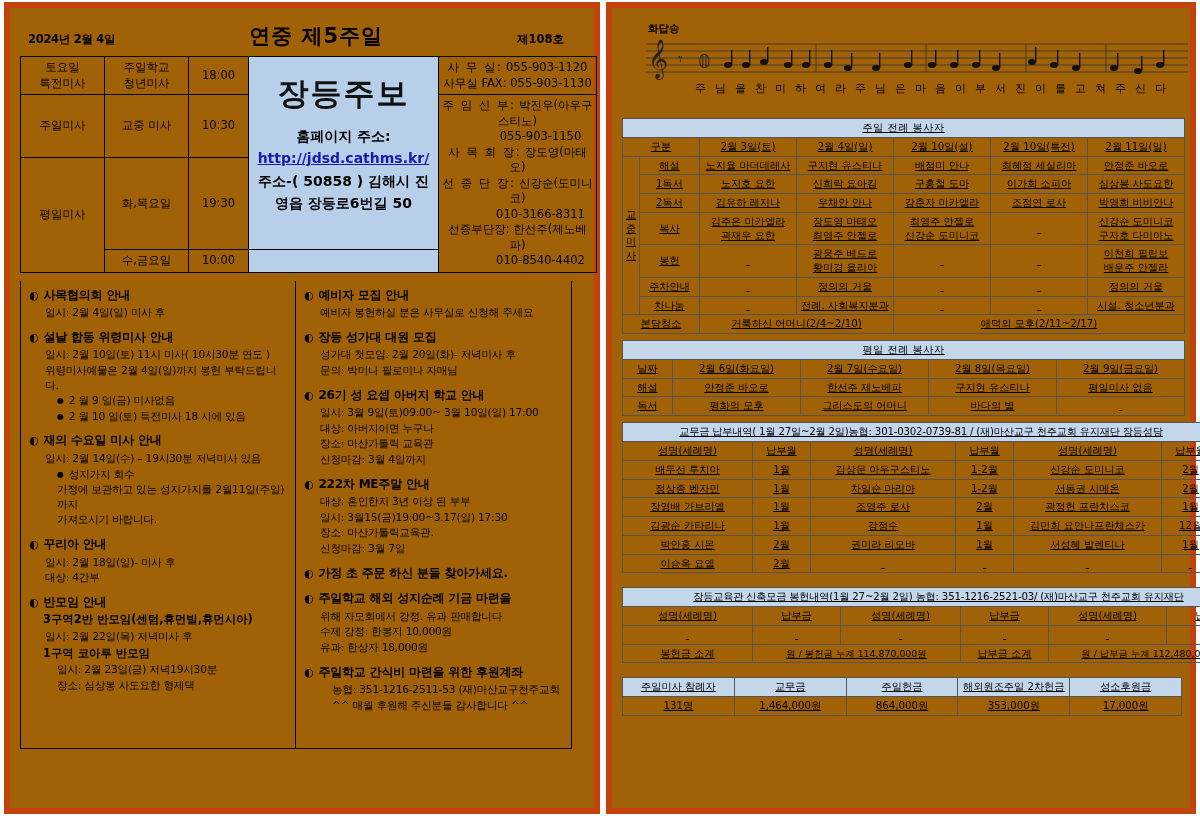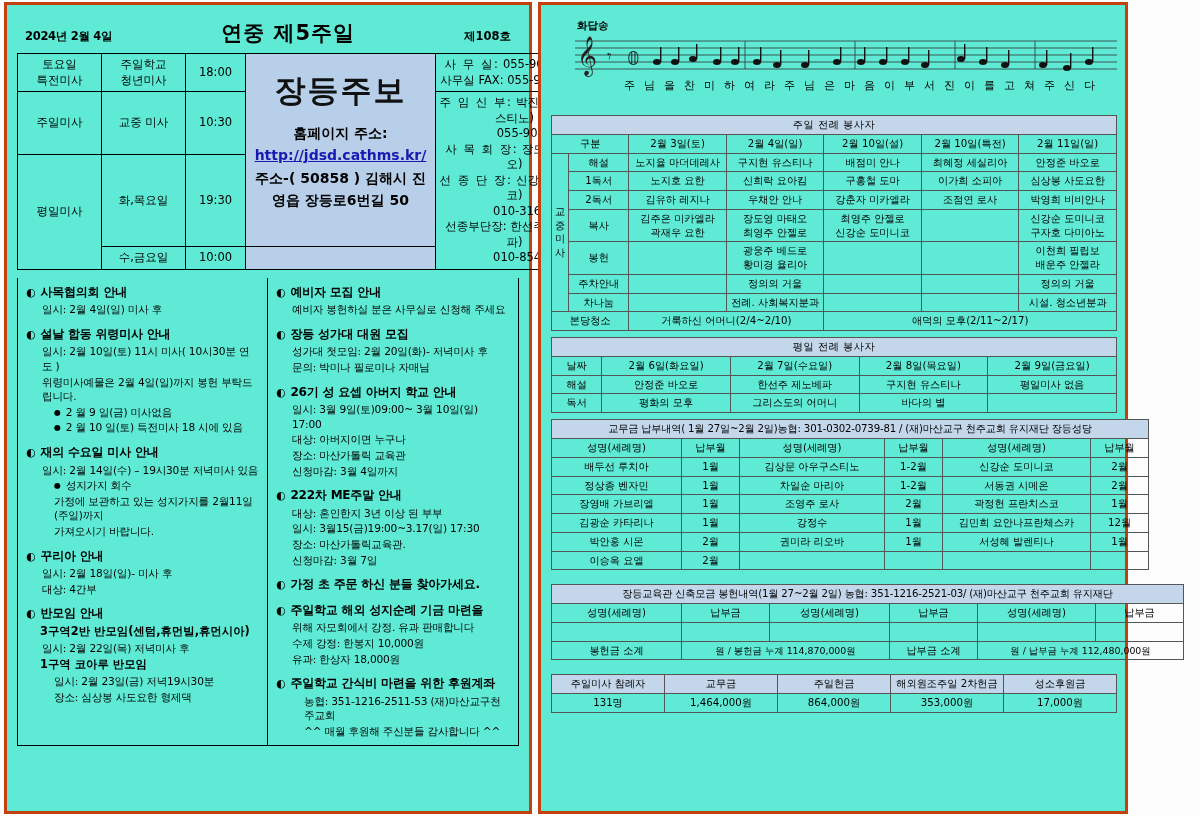--- a/index.html
+++ b/index.html
@@ -10,28 +10,28 @@
     font-family: "DejaVu Sans", "Liberation Sans", sans-serif;
   }
   .page-wrap {
     position: relative;
     width: 1200px; height: 816px;
     background: #fdfdfd;
     display: flex;
   }
   .sheet {
     position: relative;
-    background: #5eead4;
-    border: 3px solid #c2410c;
+    background: #a16207;
+    border: 6px solid #c2410c;
   }
   
   .sheet-left {
-    width: 528px; height: 812px;
+    width: 596px; height: 812px;
     margin: 2px 0 0 4px;
-    padding: 14px 10px 6px 10px;
+    padding: 14px 22px 6px 10px;
   }
   .masthead {
     display: flex; align-items: baseline;
     justify-content: space-between;
     padding: 0 8px 6px 8px;
   }
   .mast-date { font-size: 11.5px; font-weight: bold; letter-spacing: -0.3px; }
   .mast-title { font-size: 21px; font-weight: bold; letter-spacing: 1px; }
   .mast-issue { font-size: 11.5px; font-weight: bold; }
 
@@ -110,20 +110,21 @@
   .staff-svg { display:block; margin-left: 2px; }
   .lyric-row {
     display: flex; margin-left: 58px; margin-top: -3px;
     font-size: 11px; letter-spacing: 3px;
   }
   .lyric-row span { display:inline-block; }
 
   table.rt {
     width: 100%; border-collapse: collapse; table-layout: fixed;
     margin-bottom: 6px;
+    text-decoration: underline;
   }
   table.rt td, table.rt th {
     border: 1px solid #555;
     font-size: 10.2px;
     text-align: center;
     padding: 2px 1px;
     line-height: 1.35;
     font-weight: normal;
     height: 17px;
   }

